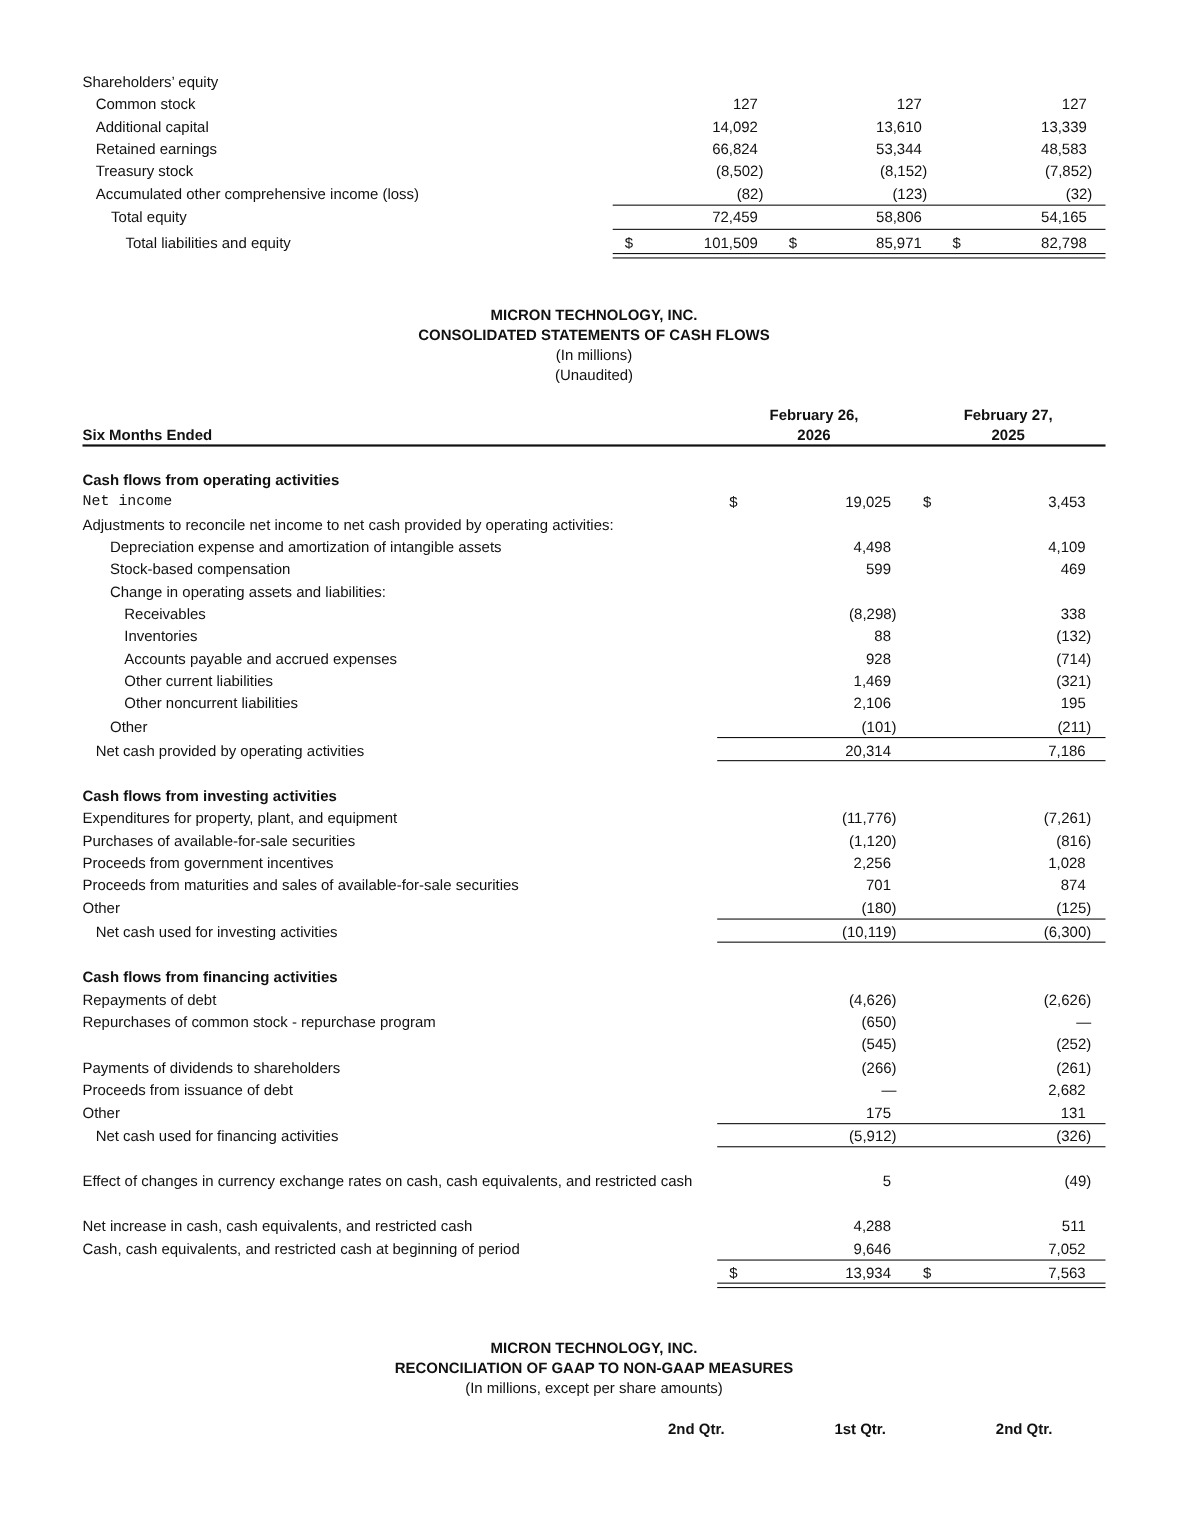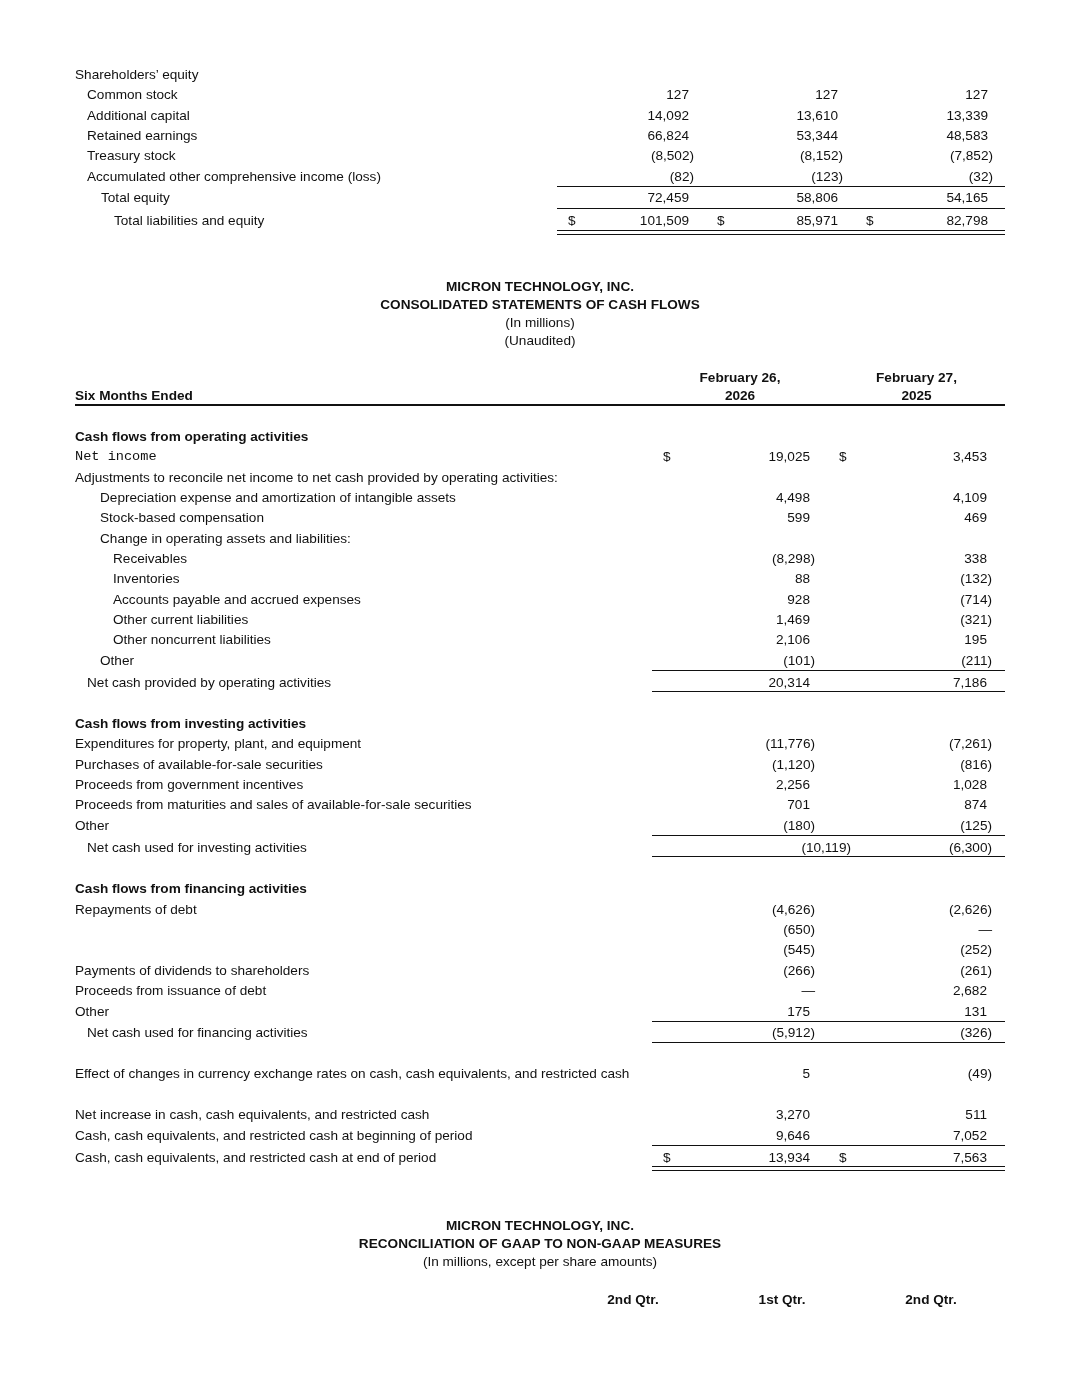--- a/index.html
+++ b/index.html
@@ -188,34 +188,35 @@
     <span class="num" style="left:828px;width:159px;">874</span>
   </div>
   <div class="row" style="top:816px;">
     <span class="lbl" style="left:75px;">Other</span>
     <span class="num" style="left:652px;width:163px;">(180)</span>
     <span class="num" style="left:828px;width:164px;">(125)</span>
   </div>
   <div class="hline" style="top:835px;left:652px;width:353px;"></div>
   <div class="row" style="top:838px;">
     <span class="lbl" style="left:87px;">Net cash used for investing activities</span>
-    <span class="num" style="left:688px;width:163px;">(10,119)</span>
+    <span class="num" style="left:652px;width:163px;">(10,119)</span>
     <span class="num" style="left:828px;width:164px;">(6,300)</span>
   </div>
   <div class="hline" style="top:856px;left:652px;width:353px;"></div>
 
   <div class="row" style="top:879px;">
     <span class="lbl bold" style="left:75px;">Cash flows from financing activities</span>
   </div>
   <div class="row" style="top:899.5px;">
     <span class="lbl" style="left:75px;">Repayments of debt</span>
     <span class="num" style="left:652px;width:163px;">(4,626)</span>
     <span class="num" style="left:828px;width:164px;">(2,626)</span>
   </div>
   <div class="row" style="top:920px;">
+    <span class="lbl" style="left:75px;">Repurchases of common stock - repurchase program</span>
     <span class="num" style="left:652px;width:163px;">(650)</span>
     <span class="num" style="left:828px;width:164px;">—</span>
   </div>
   <div class="row" style="top:940px;">
     <span class="num" style="left:652px;width:163px;">(545)</span>
     <span class="num" style="left:828px;width:164px;">(252)</span>
   </div>
   <div class="row" style="top:960.5px;">
     <span class="lbl" style="left:75px;">Payments of dividends to shareholders</span>
     <span class="num" style="left:652px;width:163px;">(266)</span>
@@ -240,31 +241,30 @@
   <div class="hline" style="top:1042px;left:652px;width:353px;"></div>
 
   <div class="row" style="top:1064px;">
     <span class="lbl" style="left:75px;">Effect of changes in currency exchange rates on cash, cash equivalents, and restricted cash</span>
     <span class="num" style="left:652px;width:158px;">5</span>
     <span class="num" style="left:828px;width:164px;">(49)</span>
   </div>
 
   <div class="row" style="top:1105px;">
     <span class="lbl" style="left:75px;text-align:right;">Net increase in cash, cash equivalents, and restricted cash</span>
-    <span class="num" style="left:652px;width:158px;">3,270</span>
+    <span class="num" style="left:652px;width:158px;">4,288</span>
     <span class="num" style="left:828px;width:159px;">511</span>
   </div>
   <div class="row" style="top:1126px;">
     <span class="lbl" style="left:75px;">Cash, cash equivalents, and restricted cash at beginning of period</span>
     <span class="num" style="left:652px;width:158px;">9,646</span>
     <span class="num" style="left:828px;width:159px;">7,052</span>
   </div>
   <div class="hline" style="top:1145px;left:652px;width:353px;"></div>
   <div class="row" style="top:1148px;">
-    <span class="lbl" style="left:75px;">Cash, cash equivalents, and restricted cash at end of period</span>
     <span class="dol" style="left:663px;">$</span>
     <span class="num" style="left:652px;width:158px;">13,934</span>
     <span class="dol" style="left:839px;">$</span>
     <span class="num" style="left:828px;width:159px;">7,563</span>
   </div>
   <div class="dline" style="top:1166px;left:652px;width:353px;"></div>
 </div>
 
 <div>
   <div class="center hdr" style="top:1217px;line-height:18px;">MICRON TECHNOLOGY, INC.</div>

